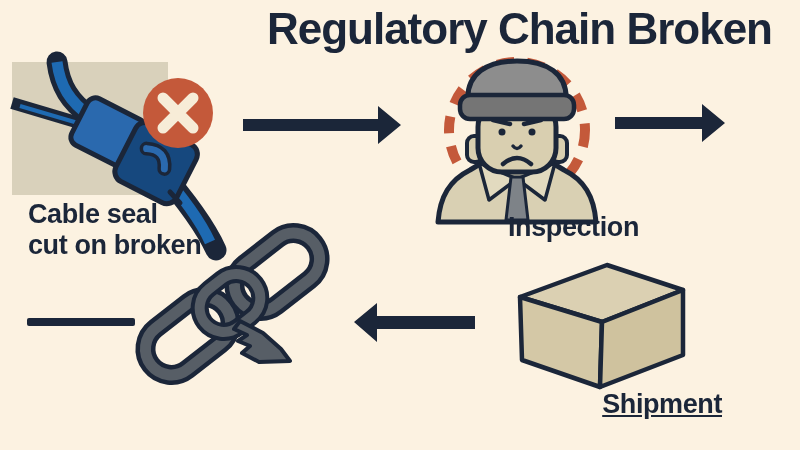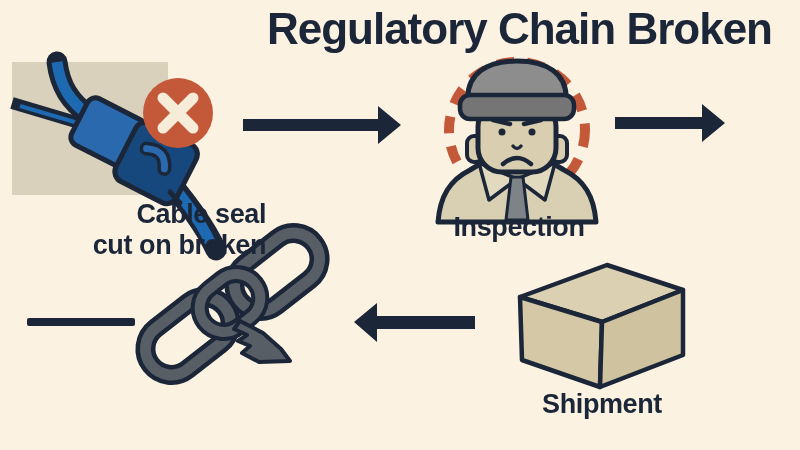--- a/index.html
+++ b/index.html
@@ -17,24 +17,24 @@
     font-size:44px;font-weight:bold;letter-spacing:-1px;
     color:var(--ink,#1b2639);
     margin-left:12px;
   }
   .diagram-svg{position:absolute;left:0;top:0;}
   .label{
     position:absolute;
     font-size:27px;font-weight:bold;line-height:31px;letter-spacing:-0.4px;
     color:var(--ink,#1b2639);
   }
-  .label.center{text-align:center;}
-  #lbl-cable{left:28px;top:199px;width:230px;text-align:right;margin-left:8px;}
+  .label.center{text-align:right;}
+  #lbl-cable{left:28px;top:199px;width:230px;text-align:left;}
   #lbl-inspection{left:399px;top:212px;width:240px;}
-  #lbl-shipment{left:482px;top:389px;width:240px;}
+  #lbl-shipment{left:482px;top:389px;width:240px;text-decoration:underline;}
   #lbl-chain{left:112px;top:371px;width:240px;}
 </style>
 </head>
 <body>
 
 <div id="stage">
 
   <div class="title">Regulatory Chain Broken</div>
 
   <svg class="diagram-svg" width="800" height="450" viewBox="0 0 800 450">

